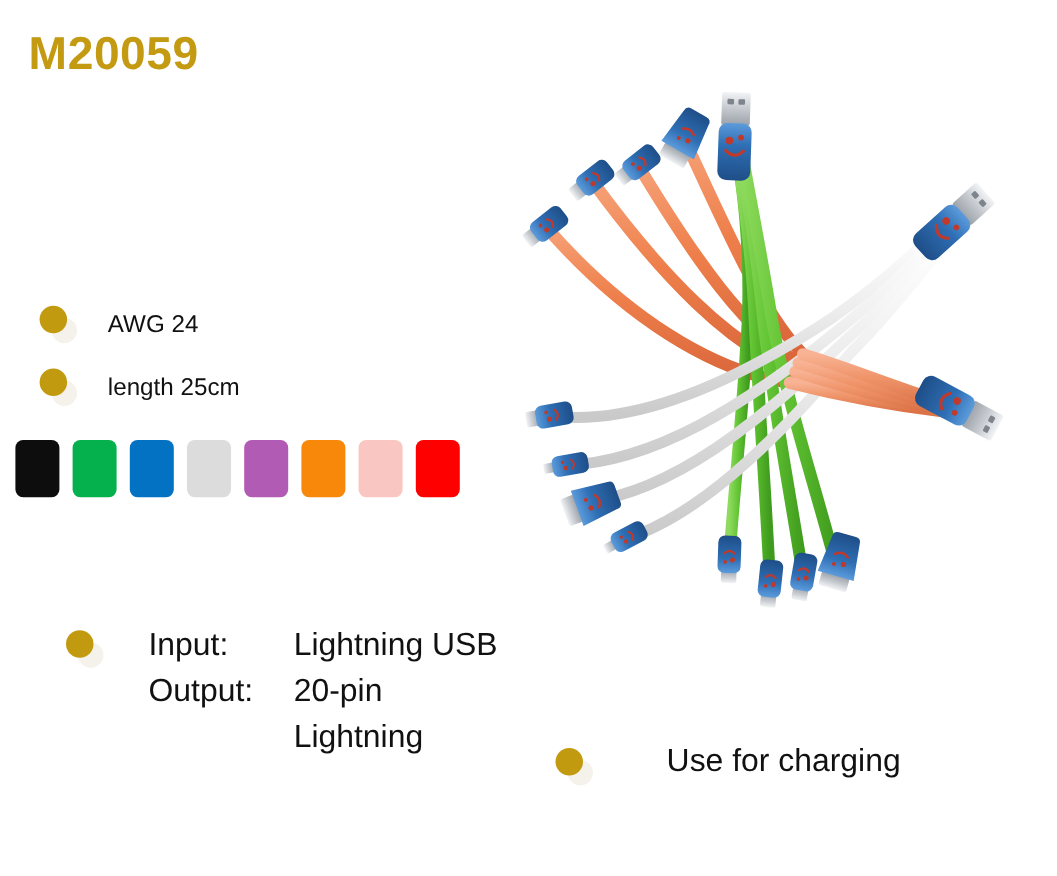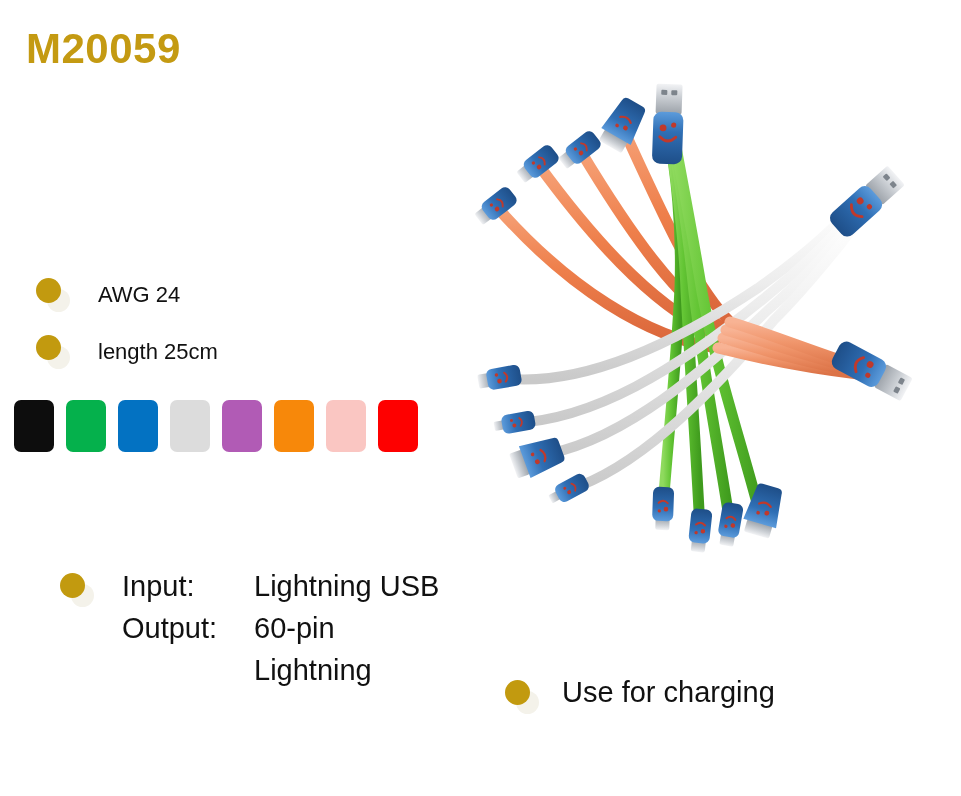--- a/index.html
+++ b/index.html
@@ -109,20 +109,21 @@
     color: #111111;
   }
   .io-row {
     display: flex;
     align-items: flex-start;
   }
   .io-label {
     flex: 0 0 auto;
     min-width: 132px;
     white-space: nowrap;
+    margin-left: 13px;
   }
   .io-values {
     flex: 1 1 auto;
   }
   .io-values .io-val {
     display: block;
     white-space: nowrap;
   }
   .io-input-wrap {
     position: relative;
@@ -145,21 +146,21 @@
   }
   .usage-text {
     position: absolute;
     left: 57px;
     top: 0px;
     width: 300px;
     font-size: 29px;
     line-height: 40px;
     color: #111111;
   }
-  .usage-text span { display: block; white-space: nowrap; }
+  .usage-text span { display: block; white-space: nowrap; margin-left: 44px; }
 
   
   #product-photo {
     position: absolute;
     left: 418px;
     top: 38px;
     width: 545px;
     height: 545px;
   }
   #product-photo svg { display: block; }
@@ -202,21 +203,21 @@
       <span class="dot-front"></span>
   </span>
   <div class="io-body">
     <div class="io-row io-input-wrap">
       <span class="io-label">Input:</span>
       <span class="io-values io-val-inline">Lightning USB</span>
     </div>
     <div class="io-row">
       <span class="io-label">Output:</span>
       <span class="io-values">
-        <span class="io-val">60-pin</span>
+        <span class="io-val">20-pin</span>
         <span class="io-val">Lightning</span>
       </span>
     </div>
   </div>
 </div>
 
 <div id="usage-block">
   <span class="bullet usage-bullet">
     <span class="dot-back"></span>
       <span class="dot-front"></span>

